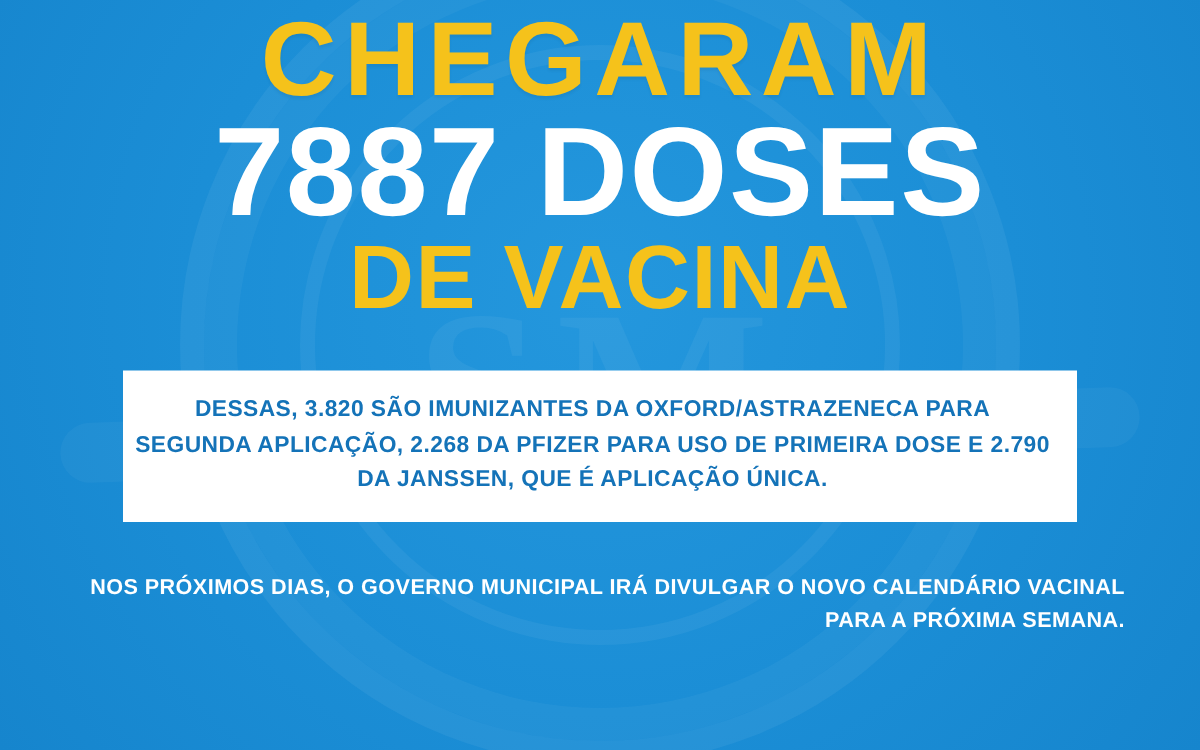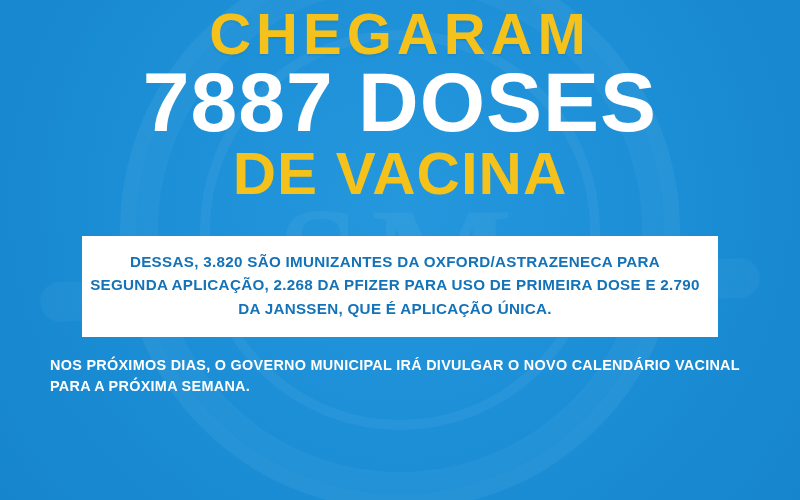--- a/index.html
+++ b/index.html
@@ -79,21 +79,21 @@
 
   .headline {
     color: #f5c21b;
     font-weight: bold;
     text-align: center;
     line-height: 0.95;
     letter-spacing: 1px;
     text-shadow: 0 2px 2px rgba(0,0,0,0.06);
   }
   .line1 {
-    font-size: 58px;
+    font-size: 70px;
     letter-spacing: 5px;
   }
   .line2 {
     font-size: 84px;
     color: #ffffff;
     font-weight: bold;
     letter-spacing: 1px;
     line-height: 0.95;
     text-align: center;
     margin-top: 2px;
@@ -118,23 +118,23 @@
   .info-box p {
     color: #1473b8;
     font-size: 15.2px;
     font-weight: bold;
     line-height: 1.55;
     letter-spacing: 0.3px;
     text-transform: uppercase;
   }
 
   .footer {
-    margin-top: 18px;
+    margin-top: 34px;
     width: 700px;
-    text-align: left;
+    text-align: right;
   }
   .footer p {
     color: #ffffff;
     font-size: 14.4px;
     font-weight: bold;
     line-height: 1.5;
     letter-spacing: 0.3px;
     text-transform: uppercase;
   }
 </style>

